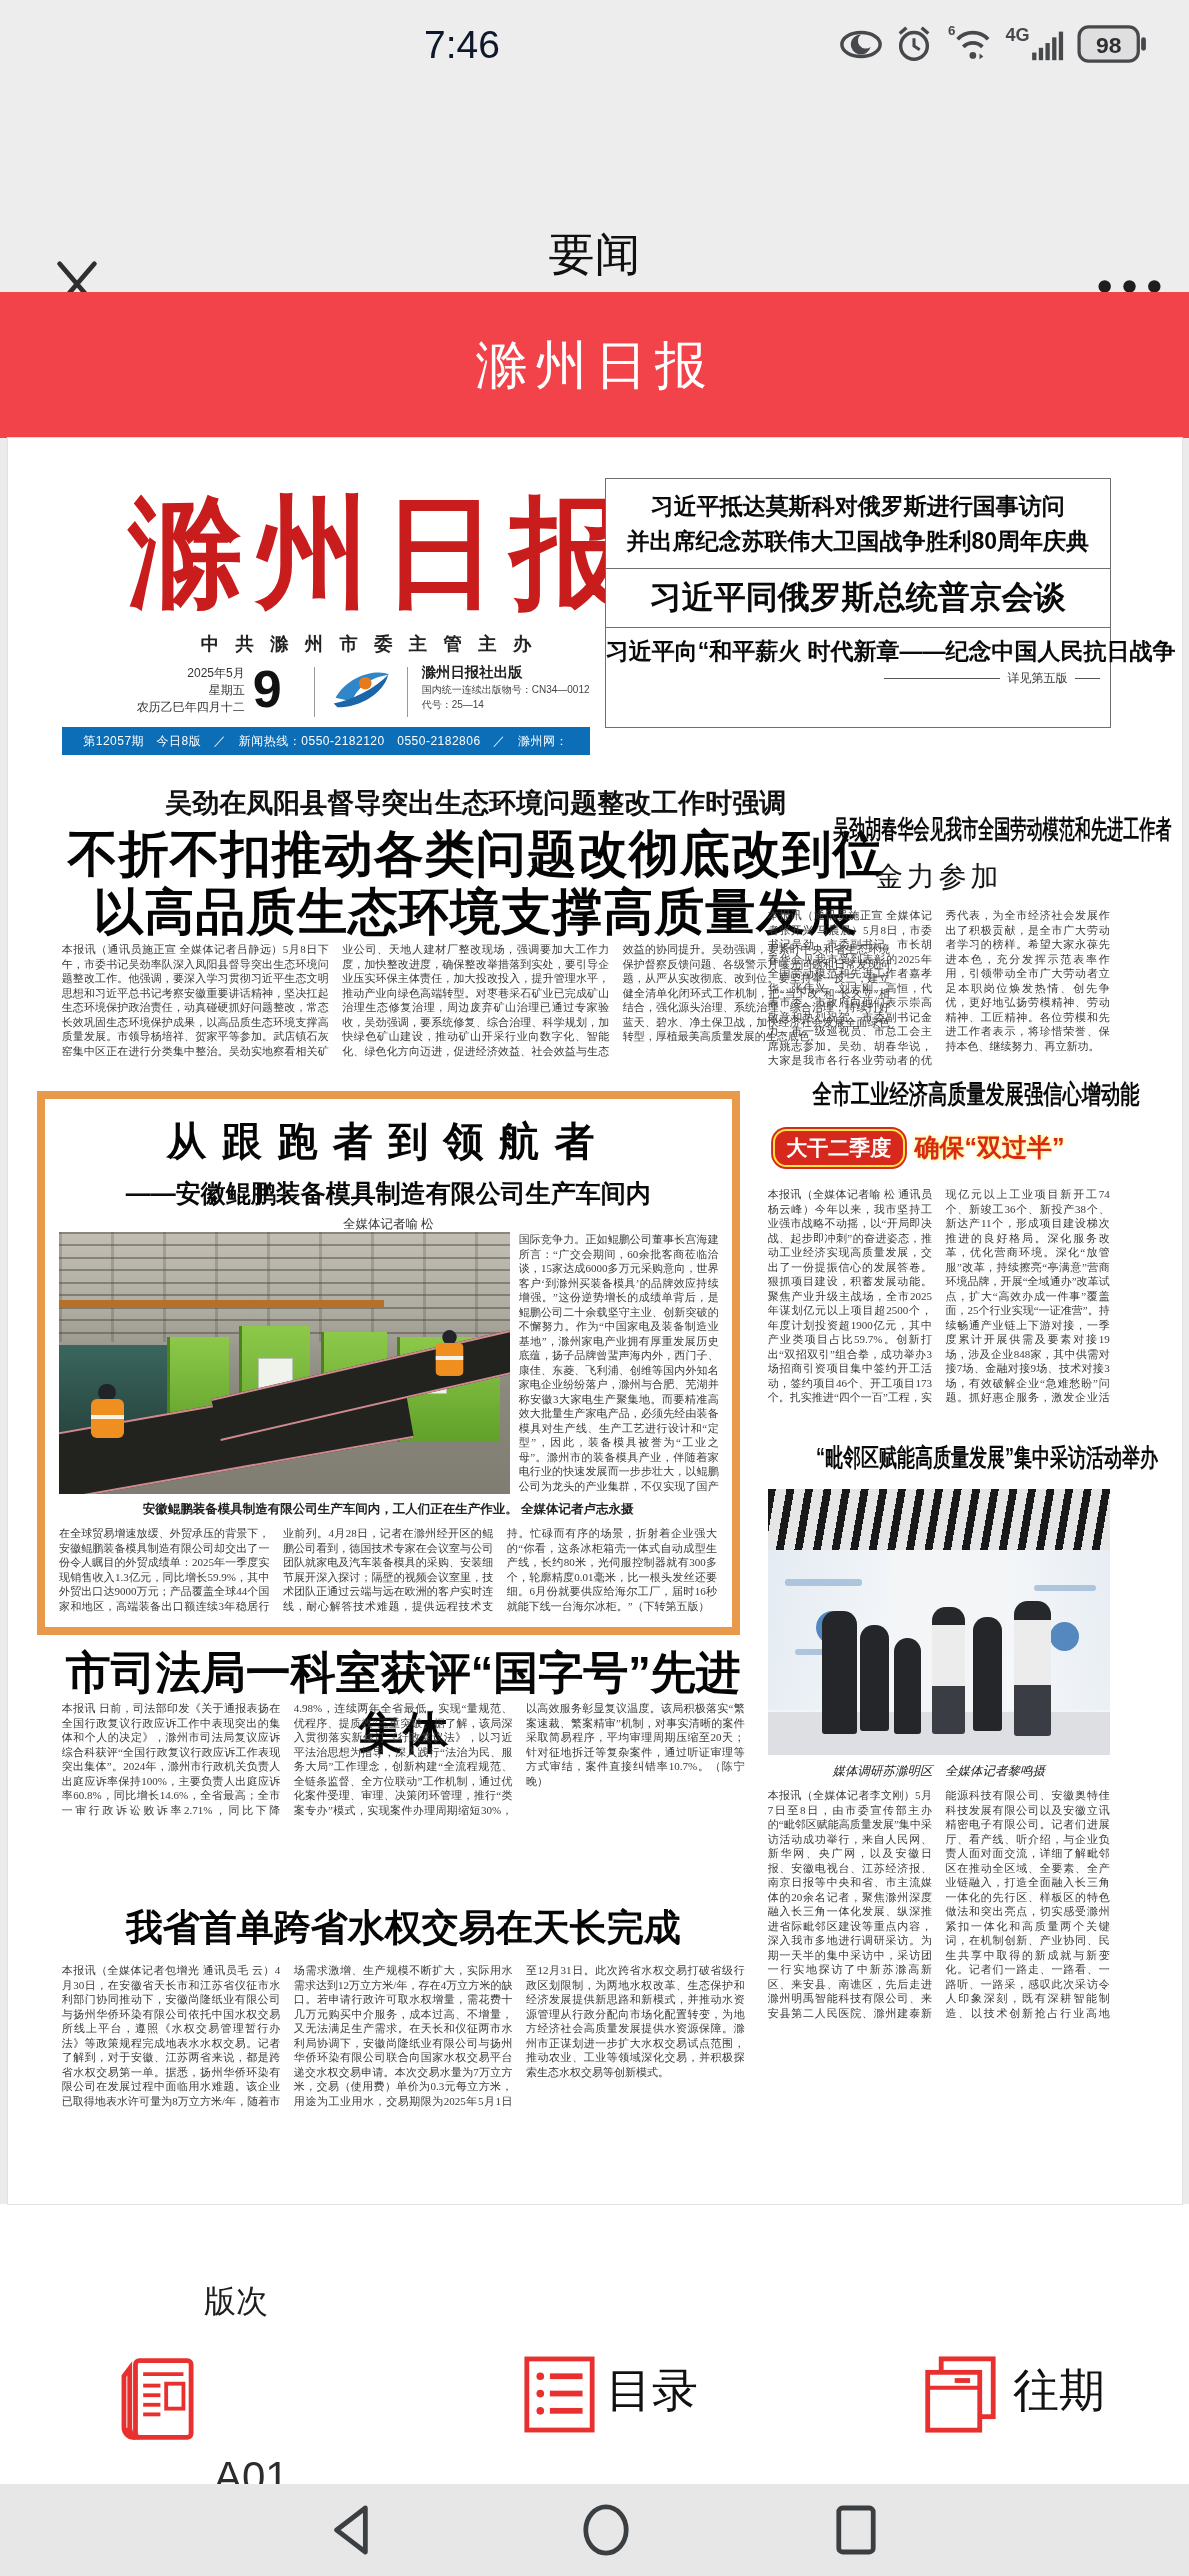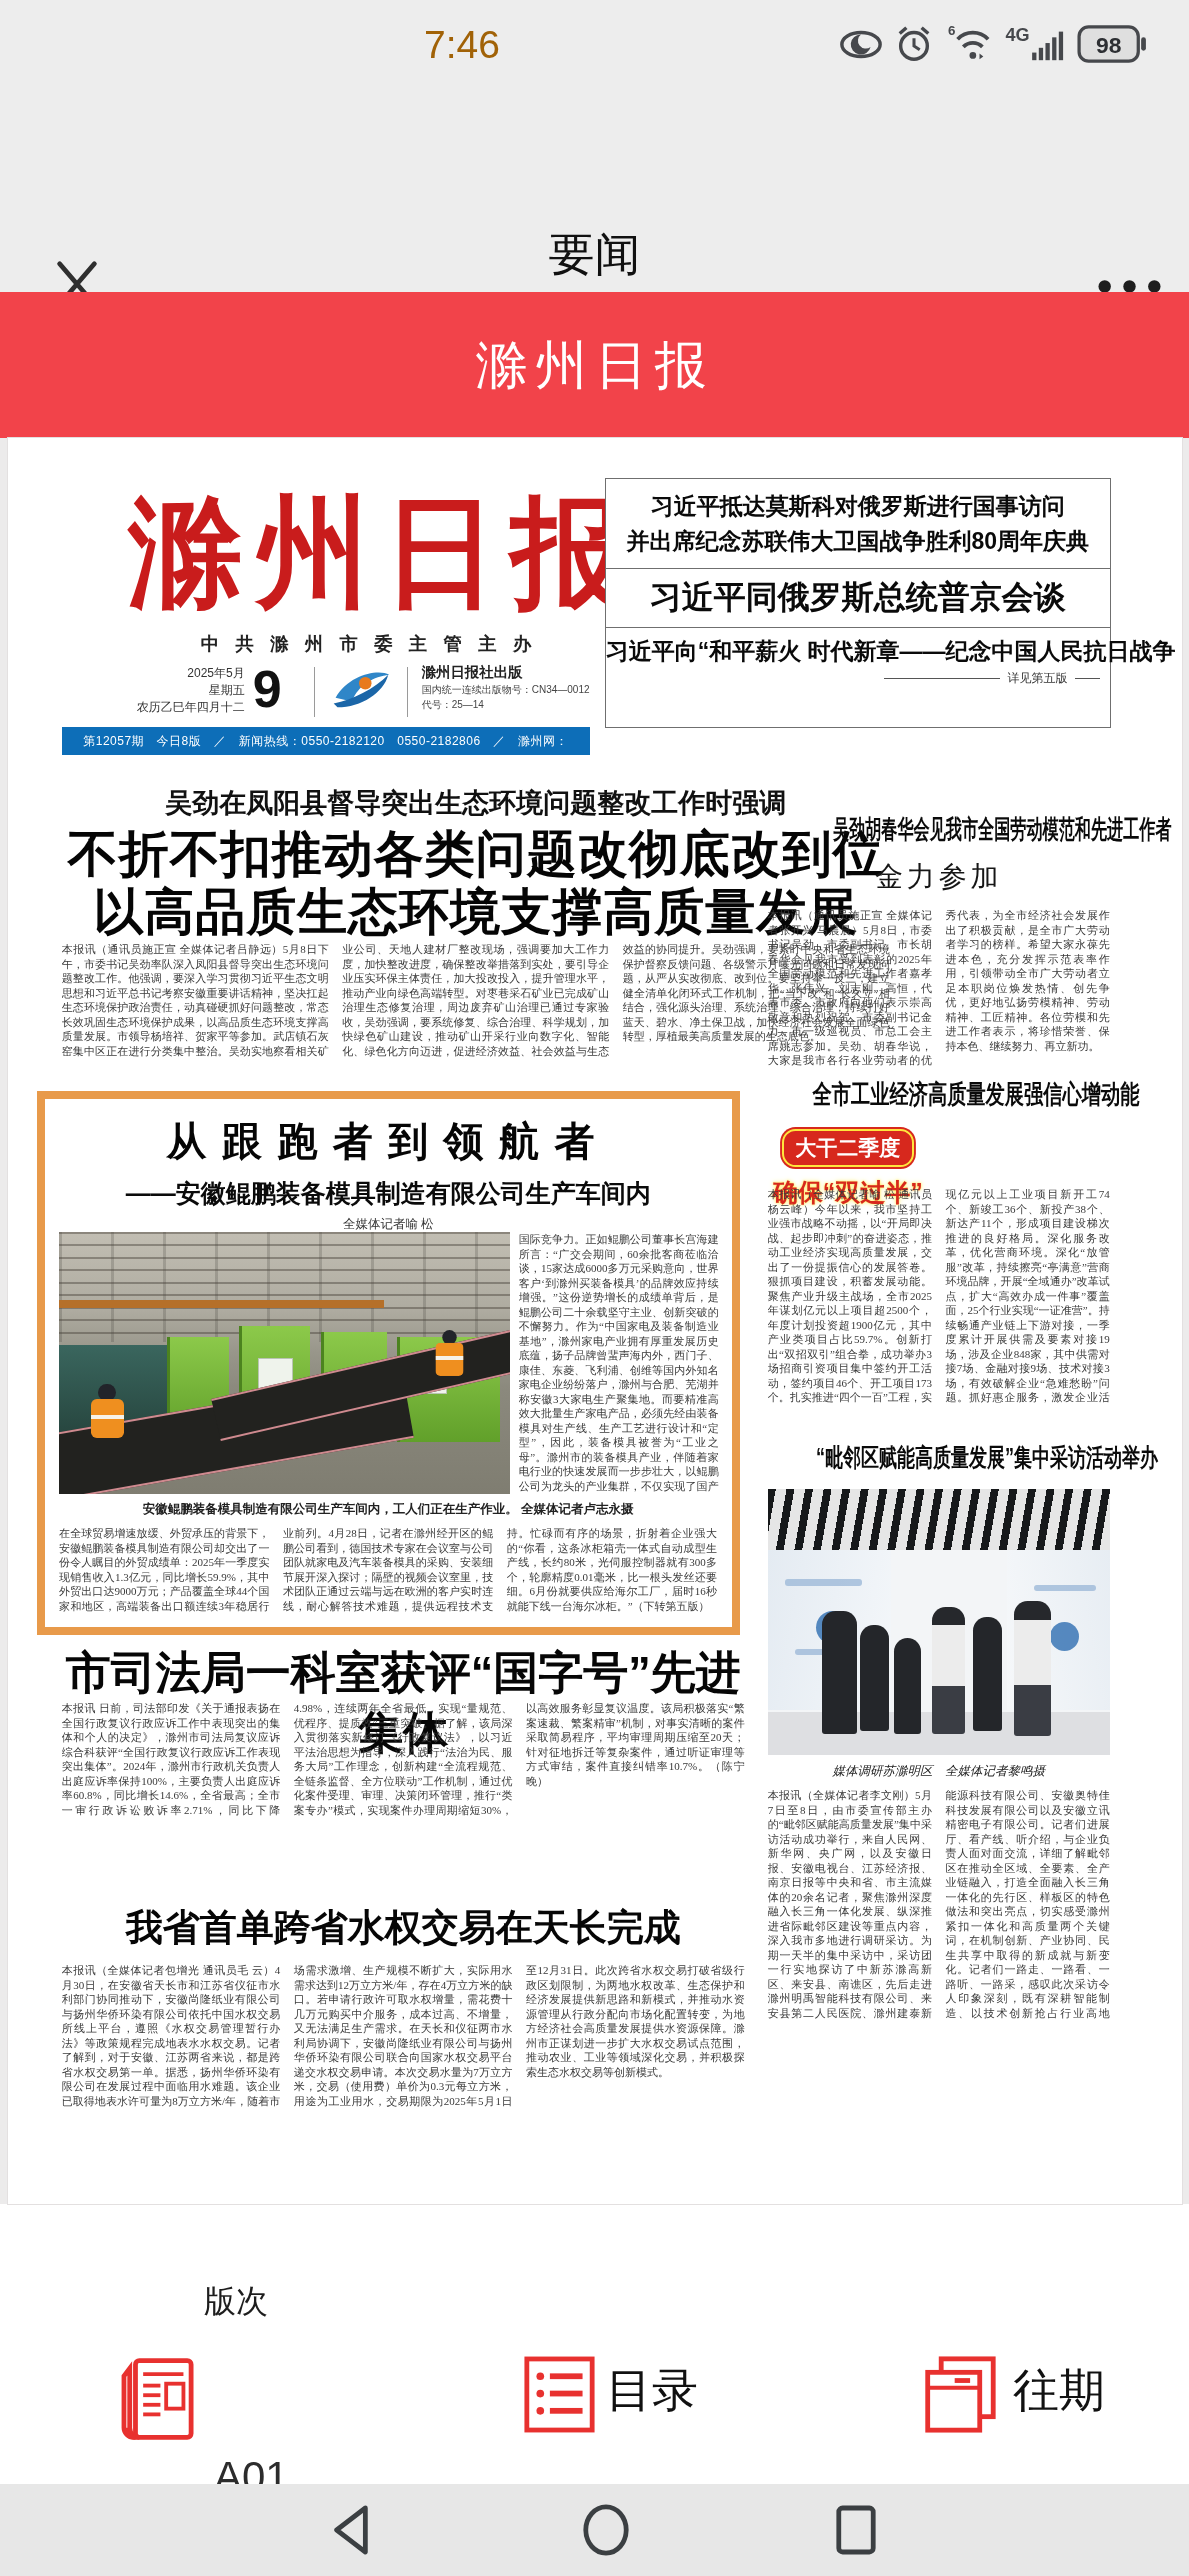--- a/index.html
+++ b/index.html
@@ -1,21 +1,21 @@
 <!DOCTYPE html>
 <html><head>
 <meta charset="utf-8">
 <style>
   html,body{margin:0;padding:0;background:#fff;}
   .screen{position:relative;width:1190px;height:2576px;background:#fff;overflow:hidden;
           font-family:"Liberation Sans",sans-serif;-webkit-font-smoothing:antialiased;}
   .abs{position:absolute;}
   
   .chrome{background:#ededed;}
-  .time{font-size:39px;color:#a16207;font-weight:500;}
+  .time{font-size:39px;color:#0f172a;font-weight:500;}
   .sicons{display:flex;align-items:center;gap:11.6px;}
   .page-title{font-size:46px;color:#111;text-align:center;font-weight:500;}
   .page-url{font-size:32px;color:#979797;text-align:center;}
   
   .banner{background:#f2434a;color:#fff;text-align:center;}
   .banner span{font-size:52px;letter-spacing:7.7px;line-height:146px;font-weight:500;}
   
   .sheetwrap{background:#ecebeb;}
   .sheet{background:#fff;box-shadow:0 0 0 1px #e3e0e0;}
   .brand{font-size:114px;font-weight:bold;color:#c91c1c;letter-spacing:13.5px;text-align:center;
@@ -217,21 +217,21 @@
 
       <div class="abs" style="left:760px;top:374px;width:342px;">
         <span class="rhead nowrapfit" style="transform:scaleX(0.62);">吴劲胡春华会见我市全国劳动模范和先进工作者</span>
       </div>
       <div class="abs rsub" style="left:760px;top:420px;width:342px;">金力参加</div>
       <div class="abs news-body cols2" style="left:760px;top:470px;width:342px;height:169px;">本报讯（通讯员施正宣 全媒体记者张开兴 马晨晨）5月8日，市委书记吴劲，市委副书记、市长胡春华会见我市受到表彰的2025年全国劳动模范和先进工作者嘉孝华、张伟兴、刘志刚、高恒，代表市委、市政府向他们表示崇高敬意和热烈祝贺。市委副书记金力，市一级巡视员、市总工会主席姚志参加。吴劲、胡春华说，大家是我市各行各业劳动者的优秀代表，为全市经济社会发展作出了积极贡献，是全市广大劳动者学习的榜样。希望大家永葆先进本色，充分发挥示范表率作用，引领带动全市广大劳动者立足本职岗位焕发热情、创先争优，更好地弘扬劳模精神、劳动精神、工匠精神。各位劳模和先进工作者表示，将珍惜荣誉、保持本色、继续努力、再立新功。</div>
 
       <div class="abs" style="left:760px;top:639px;width:342px;">
         <span class="rhead nowrapfit" style="transform:scaleX(0.74);">全市工业经济高质量发展强信心增动能</span>
       </div>
-      <div class="abs badge" style="left:765px;top:691px;flex-direction:column;">
+      <div class="abs badge" style="left:765px;top:691px;">
         <span class="badge-pill">大干二季度</span>
         <span class="badge-right">确保“双过半”</span>
       </div>
       <div class="abs news-body cols2" style="left:760px;top:749px;width:342px;height:223px;">本报讯（全媒体记者喻 松 通讯员杨云峰）今年以来，我市坚持工业强市战略不动摇，以“开局即决战、起步即冲刺”的奋进姿态，推动工业经济实现高质量发展，交出了一份提振信心的发展答卷。狠抓项目建设，积蓄发展动能。聚焦产业升级主战场，全市2025年谋划亿元以上项目超2500个，年度计划投资超1900亿元，其中产业类项目占比59.7%。创新打出“双招双引”组合拳，成功举办3场招商引资项目集中签约开工活动，签约项目46个、开工项目173个。扎实推进“四个一百”工程，实现亿元以上工业项目新开工74个、新竣工36个、新投产38个、新达产11个，形成项目建设梯次推进的良好格局。深化服务改革，优化营商环境。深化“放管服”改革，持续擦亮“亭满意”营商环境品牌，开展“全域通办”改革试点，扩大“高效办成一件事”覆盖面，25个行业实现“一证准营”。持续畅通产业链上下游对接，一季度累计开展供需及要素对接19场，涉及企业848家，其中供需对接7场、金融对接9场、技术对接3场，有效破解企业“急难愁盼”问题。抓好惠企服务，激发企业活力。构建“政策找企业”精准服务体系，指导企业申报惠企项目，积极争取资金扶持，获批2025年惠企政策首批支持资金1030万元，惠及16家企业；争取“两新”领域超长期特别国债1.38亿元，获批专项债额度27.96亿元，为7个省开工动员项目放款4.35亿元。一季度数据显示，全市新增规上工业企业199户，总数达2910户，稳居全省第二位。</div>
 
       <div class="abs" style="left:760px;top:1003px;width:342px;">
         <span class="rhead nowrapfit" style="font-size:25px;transform:scaleX(0.72);">“毗邻区赋能高质量发展”集中采访活动举办</span>
       </div>
       <div class="abs photo pe" style="left:760px;top:1051px;width:342px;height:266px;">
         <div class="pe-ceil"></div>

